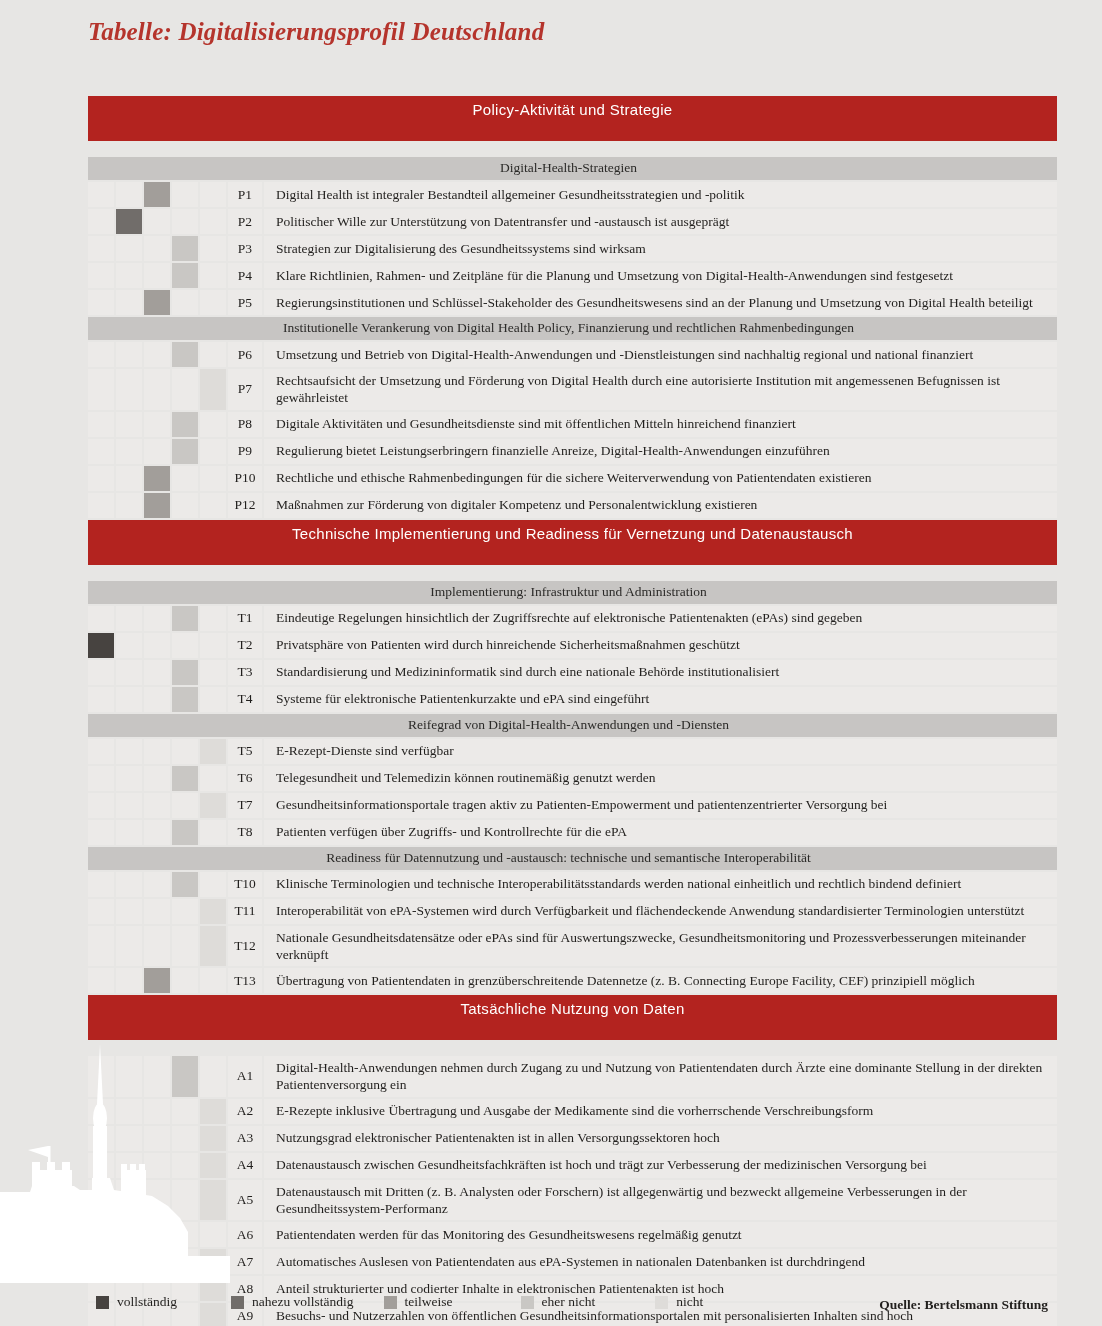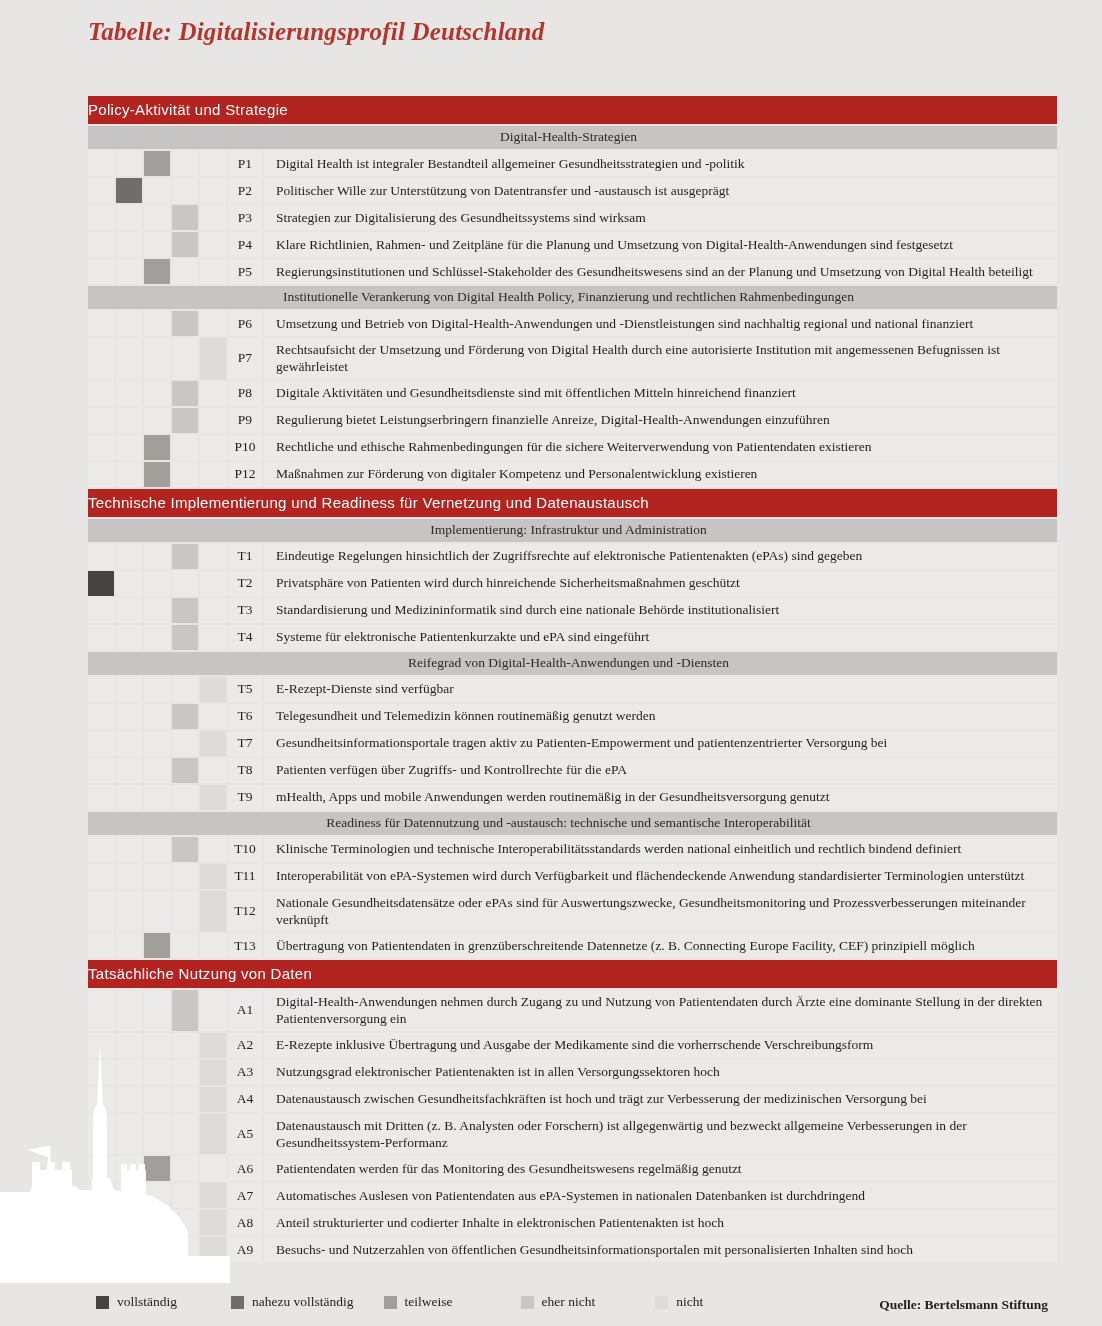--- a/index.html
+++ b/index.html
@@ -15,24 +15,25 @@
     font-style:italic;font-weight:600;
     font-size:25px;color:#b5342c;
     letter-spacing:0.2px;
   }
   .table{
     position:absolute;left:88px;top:96px;width:969px;
     background:transparent;
   }
   .section-header{
     background:#b3231f;color:#ffffff;
+    text-align:center;
     font-family:"Liberation Sans", sans-serif;
     font-size:15px;letter-spacing:0.3px;
-    padding:5px 0 6px 0;
-    margin-bottom:2px;
+    padding:5px 0 23px 0;
+    margin-bottom:16px;
   }
   .group-header{
     background:#c7c5c3;color:#2b2a28;
     text-align:center;
     font-size:13.5px;
     padding:3px 8px 4px 0;
     margin-bottom:2px;
   }
   .row{display:flex;margin-bottom:2px;align-items:stretch;}
   .cells{display:flex;flex:0 0 auto;}
@@ -285,31 +286,20 @@
         <div class="cells">
           <div class="cell"></div>
           <div class="cell"></div>
           <div class="cell"></div>
           <div class="cell" style="background: rgb(201, 199, 196);"></div>
           <div class="cell"></div>
         </div>
         <div class="code">T8</div>
         <div class="desc">Patienten verfügen über Zugriffs- und Kontrollrechte für die ePA</div>
       </div>
-      <div class="row">
-        <div class="cells">
-          <div class="cell"></div>
-          <div class="cell"></div>
-          <div class="cell"></div>
-          <div class="cell"></div>
-          <div class="cell" style="background: rgb(222, 220, 217);"></div>
-        </div>
-        <div class="code">T9</div>
-        <div class="desc">mHealth, Apps und mobile Anwendungen werden routinemäßig in der Gesundheitsversorgung genutzt</div>
-      </div>
       <div class="group-header">Readiness für Datennutzung und -austausch: technische und semantische Interoperabilität</div>
       <div class="row">
         <div class="cells">
           <div class="cell"></div>
           <div class="cell"></div>
           <div class="cell"></div>
           <div class="cell" style="background: rgb(201, 199, 196);"></div>
           <div class="cell"></div>
         </div>
         <div class="code">T10</div>

